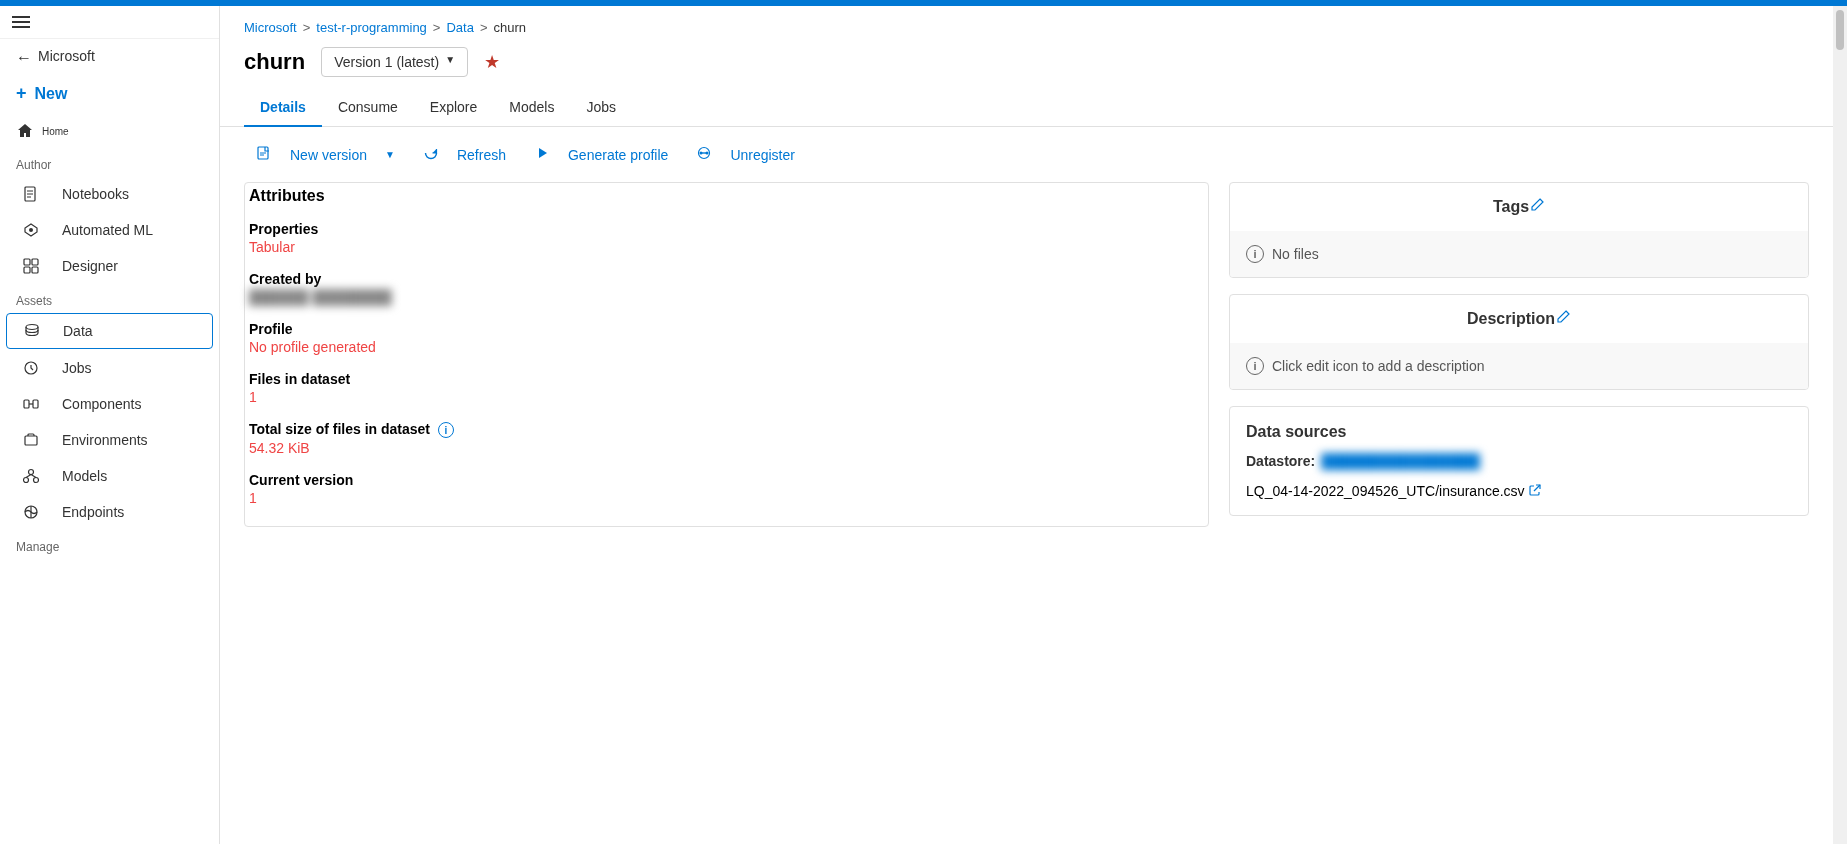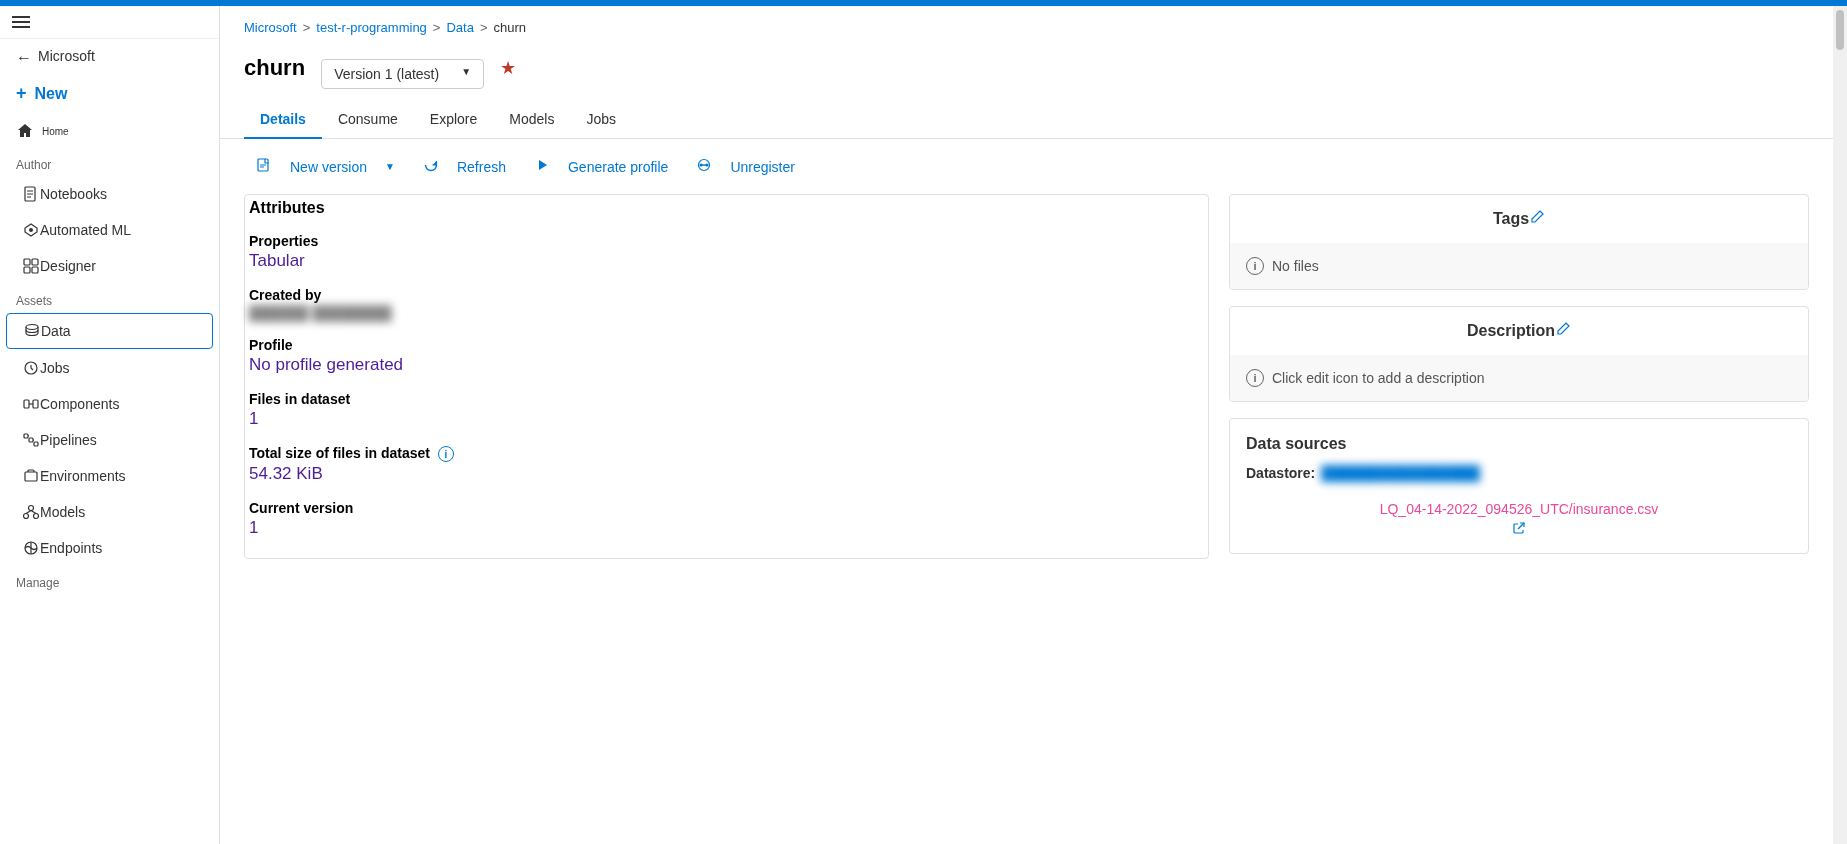--- a/index.html
+++ b/index.html
@@ -74,21 +74,21 @@
     .sidebar-section-label {
       padding: 10px 16px 4px;
       font-size: 12px;
       color: #666;
       font-weight: 400;
     }
 
     .sidebar-item {
       display: flex;
       align-items: center;
-      gap: 0;
+      gap: 22px;
       padding: 8px 16px;
       color: #333;
       font-size: 14px;
       cursor: pointer;
       border-radius: 4px;
       margin: 1px 6px;
     }
     .sidebar-item.active { background: #fff; border: 1.5px solid #0078d4; color: #333; }
 
     .sidebar-icon { width: 18px; height: 18px; display: inline-flex; align-items: center; justify-content: center; flex-shrink: 0; }
@@ -122,29 +122,28 @@
 
     .page-title {
       font-size: 22px;
       font-weight: 600;
       color: #000;
     }
 
     .version-dropdown {
       display: flex;
       align-items: flex-start;
-      gap: 22px;
+      gap: 6px;
       border: 1px solid #ccc;
       border-radius: 4px;
       padding: 6px 12px;
       cursor: pointer;
       font-size: 14px;
       color: #333;
       background: #fff;
-      margin-top: 12px;
     }
 
     .star-icon { color: #c0392b; font-size: 18px; cursor: pointer; }
 
     .tabs {
       display: flex;
       gap: 0;
       padding: 0 24px;
       border-bottom: 1px solid #e0e0e0;
     }
@@ -216,22 +215,22 @@
     }
 
     .attr-label {
       font-weight: 600;
       font-size: 14px;
       color: #000;
       margin-bottom: 2px;
     }
 
     .attr-value {
-      font-size: 17px;
-      color: #4c1d95;
+      font-size: 14px;
+      color: #ef4444;
     }
 
     .blurred-text {
       filter: blur(4px);
       user-select: none;
       color: #888;
       font-size: 14px;
     }
 
     .info-icon {
@@ -287,21 +286,21 @@
       border-radius: 50%;
       color: #666;
       font-size: 11px;
       font-weight: bold;
     }
 
     .data-sources-card { border: 1px solid #e0e0e0; border-radius: 4px; padding: 16px; }
     .data-sources-title { font-size: 16px; font-weight: 600; margin-bottom: 12px; }
     .datastore-label { font-weight: 600; font-size: 14px; }
     .datastore-value { color: #0078d4; font-size: 14px; }
-    .file-link { color: #ec4899; font-size: 14px; cursor: pointer; display: flex; align-items: center; gap: 4px; margin-top: 20px; flex-direction: column; }
+    .file-link { color: #000000; font-size: 14px; cursor: pointer; display: flex; align-items: center; gap: 4px; margin-top: 14px; }
 
     .scrollbar-placeholder {
       width: 14px;
       background: #f0f0f0;
       flex-shrink: 0;
       position: relative;
     }
 
     .scrollbar-thumb {
       width: 8px;
@@ -412,32 +411,20 @@
       <span class="sidebar-icon">
         <svg viewBox="0 0 16 16" class="icon-svg" fill="none" stroke="#333" stroke-width="1.2">
             <rect x="1" y="4" width="5" height="8" rx="1"></rect>
             <rect x="10" y="4" width="5" height="8" rx="1"></rect>
             <line x1="6" y1="8" x2="10" y2="8"></line>
           </svg>
       </span>
       <span>Components</span>
     </div>
 
-    <div class="sidebar-item">
-      <span class="sidebar-icon">
-        <svg viewBox="0 0 16 16" class="icon-svg" fill="none" stroke="#333" stroke-width="1.2">
-            <rect x="1" y="2" width="4" height="4" rx="1"></rect>
-            <rect x="6" y="6" width="4" height="4" rx="1"></rect>
-            <rect x="11" y="10" width="4" height="4" rx="1"></rect>
-            <line x1="5" y1="4" x2="6" y2="4"></line>
-            <line x1="10" y1="8" x2="11" y2="8"></line>
-          </svg>
-      </span>
-      <span>Pipelines</span>
-    </div>
 
     <div class="sidebar-item">
       <span class="sidebar-icon">
         <svg viewBox="0 0 16 16" class="icon-svg" fill="none" stroke="#333" stroke-width="1.2">
             <rect x="2" y="4" width="12" height="9" rx="1"></rect>
             <path d="M5 4V3a1 1 0 011-1h4a1 1 0 011 1v1"></path>
           </svg>
       </span>
       <span>Environments</span>
     </div>

